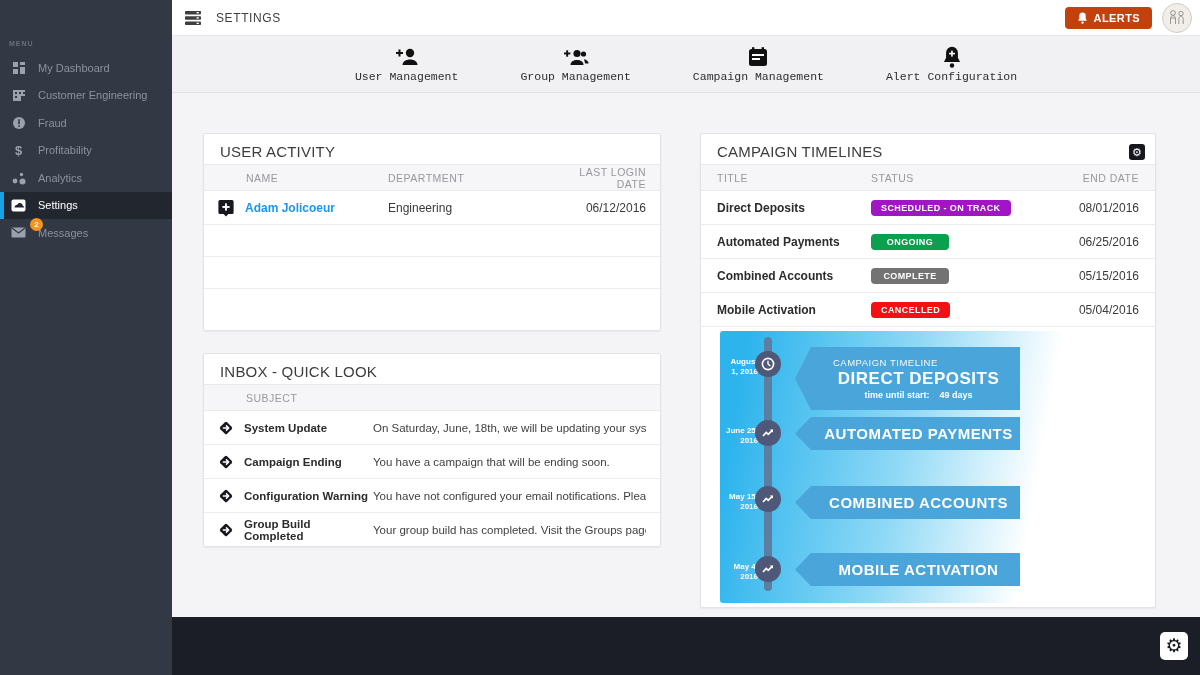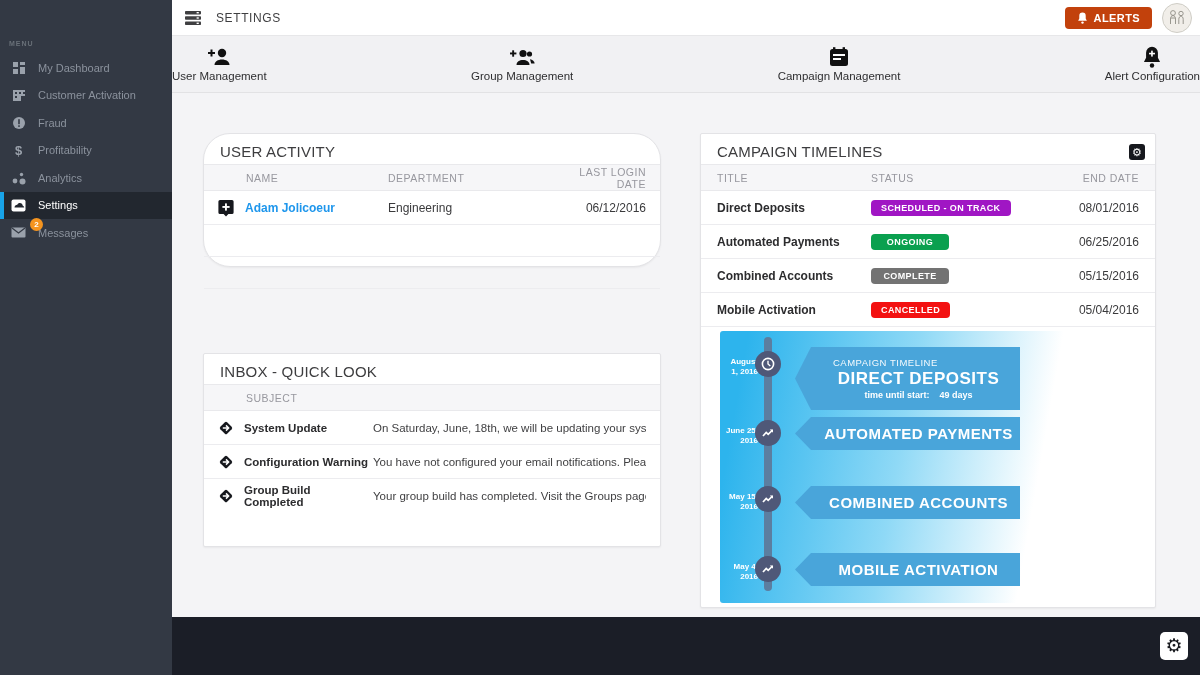--- a/index.html
+++ b/index.html
@@ -22,28 +22,28 @@
   
   .topbar { position:absolute; left:172px; top:0; width:1028px; height:36px; background:#fff; border-bottom:1px solid #e7e7e9; display:flex; align-items:center; z-index:4; }
   .topbar-title { display:flex; align-items:center; margin-left:12px; color:#3f3f41; }
   .topbar-title .txt { margin-left:14px; font-size:12px; letter-spacing:.6px; font-weight:500; }
   .topbar-right { position:absolute; right:8px; top:0; height:36px; display:flex; align-items:center; }
   .alerts-btn { background:#c2410c; color:#fff; border:none; border-radius:4px; height:22px; padding:0 12px; font-size:11px; font-weight:bold; letter-spacing:.4px; display:flex; align-items:center; cursor:pointer; font-family:inherit; }
   .alerts-btn svg { margin-right:6px; }
   .avatar { width:30px; height:30px; border-radius:50%; background:#f1eee9; border:1px solid #cfcdc6; margin-left:10px; overflow:hidden; display:flex; align-items:center; justify-content:center; }
 
   
-  .subnav { position:absolute; left:172px; top:36px; width:1028px; height:57px; background:#f1f1f3; border-bottom:1px solid #e2e2e4; display:flex; align-items:center; justify-content:space-between; gap:62px; z-index:3; }
+  .subnav { position:absolute; left:172px; top:36px; width:1028px; height:57px; background:#f1f1f3; border-bottom:1px solid #e2e2e4; display:flex; align-items:center; justify-content:center; gap:62px; z-index:3;font-family:Liberation Mono, monospace; }
   .subnav-item { display:flex; flex-direction:column; align-items:center; cursor:pointer; color:#141414; }
   .subnav-item .cap { font-size:11.5px; color:#2e2e30; margin-top:2px; }
 
   
   .content { position:absolute; left:172px; top:93px; width:1028px; height:524px; background:#f4f4f6; }
   .card { position:absolute; background:#fff; border:1px solid #e3e3e6; border-radius:2px; box-shadow:0 1px 2px rgba(0,0,0,.05); }
-  .card-user { left:31px; top:40px; width:458px; height:134px;border-radius:27px; }
+  .card-user { left:31px; top:40px; width:458px; height:198px; }
   .card-inbox { left:31px; top:260px; width:458px; height:194px; }
   .card-campaign { left:528px; top:40px; width:456px; height:475px; }
   .card-title { height:30px; padding:9px 16px 0; font-size:15px; color:#3d3d3f; letter-spacing:.2px; }
   .thead { display:grid; align-items:center; height:27px; background:#f6f6f8; border-top:1px solid #e9e9ec; border-bottom:1px solid #e9e9ec; font-size:10.5px; color:#97979e; letter-spacing:.5px; }
   .trow { display:grid; align-items:center; height:34px; border-bottom:1px solid #ececef; font-size:12px; color:#3a3a3c; }
   .trow:last-child { border-bottom:none; }
   .empty-row { height:32px; border-bottom:1px solid #ececef; }
   .empty-row:last-child { border-bottom:none; }
 
   .grid-user { grid-template-columns:155px 170px 1fr; padding:0 14px;gap:15px; }
@@ -98,21 +98,21 @@
       <span class="lbl">My Dashboard</span>
     </div>
 
     <div class="nav-item">
       <span class="ic">
         <svg width="14" height="14" viewBox="0 0 14 14">
             <path fill="currentColor" d="M1 2h12v11H1zM3 4h2v2H3zm4 0h2v2H7zm4 0h2v2h-2zM3 8h2v2H3zm6 0h4v5H9z" fill-rule="evenodd"></path>
             <path fill="currentColor" d="M1 2h12v1.6H1z"></path>
           </svg>
       </span>
-      <span class="lbl">Customer Activation</span>
+      <span class="lbl">Customer Engineering</span>
     </div>
 
     <div class="nav-item">
       <span class="ic">
         <svg width="14" height="14" viewBox="0 0 14 14">
             <circle cx="7" cy="7" r="6" fill="currentColor"></circle>
             <rect x="6.2" y="3.2" width="1.6" height="5" fill="#333944"></rect>
             <rect x="6.2" y="9.3" width="1.6" height="1.6" fill="#333944"></rect>
           </svg>
       </span>
@@ -302,20 +302,32 @@
       <span class="cell-msg">On Saturday, June, 18th, we will be updating your system ...</span>
     </div>
     <div class="trow grid-inbox">
       <span class="cell-subject">
         <span>
             <svg width="16" height="16" viewBox="0 0 16 16">
               <rect x="3.2" y="3.2" width="9.6" height="9.6" rx="1.6" transform="rotate(45 8 8)" fill="#16181d"></rect>
               <path d="M4.8 8h5.4M8 5.4L10.6 8 8 10.6" stroke="#fff" stroke-width="1.5" fill="none"></path>
             </svg>
           </span>
+        <span>Campaign Ending</span>
+      </span>
+      <span class="cell-msg">You have a campaign that will be ending soon.</span>
+    </div>
+    <div class="trow grid-inbox">
+      <span class="cell-subject">
+        <span>
+            <svg width="16" height="16" viewBox="0 0 16 16">
+              <rect x="3.2" y="3.2" width="9.6" height="9.6" rx="1.6" transform="rotate(45 8 8)" fill="#16181d"></rect>
+              <path d="M4.8 8h5.4M8 5.4L10.6 8 8 10.6" stroke="#fff" stroke-width="1.5" fill="none"></path>
+            </svg>
+          </span>
         <span>Configuration Warning</span>
       </span>
       <span class="cell-msg">You have not configured your email notifications. Please visit ...</span>
     </div>
     <div class="trow grid-inbox">
       <span class="cell-subject">
         <span>
             <svg width="16" height="16" viewBox="0 0 16 16">
               <rect x="3.2" y="3.2" width="9.6" height="9.6" rx="1.6" transform="rotate(45 8 8)" fill="#16181d"></rect>
               <path d="M4.8 8h5.4M8 5.4L10.6 8 8 10.6" stroke="#fff" stroke-width="1.5" fill="none"></path>

